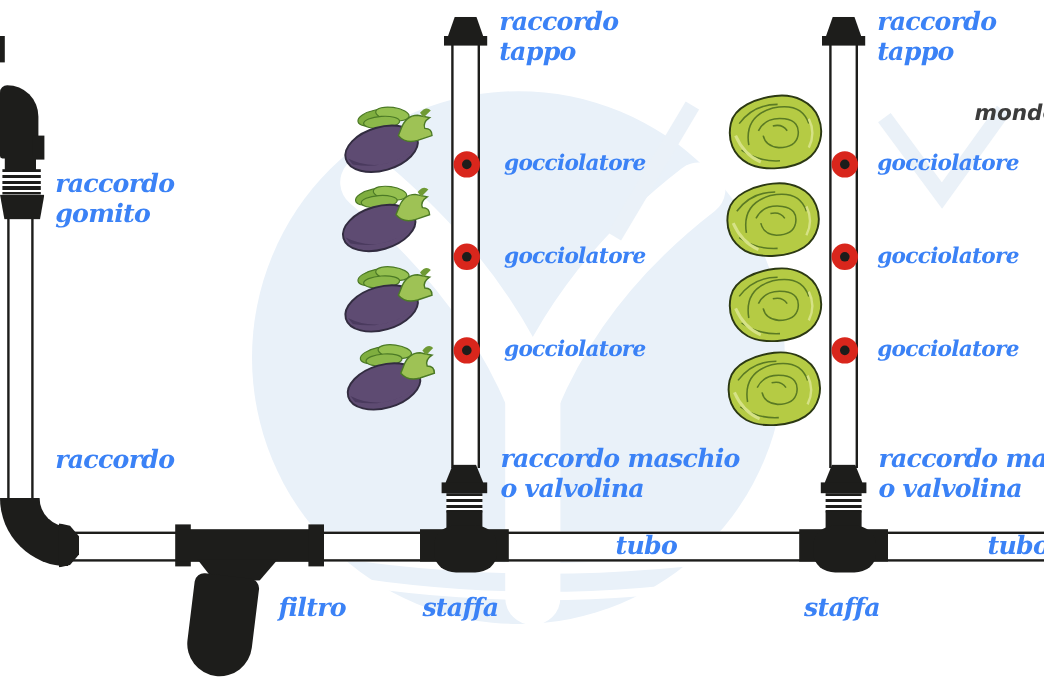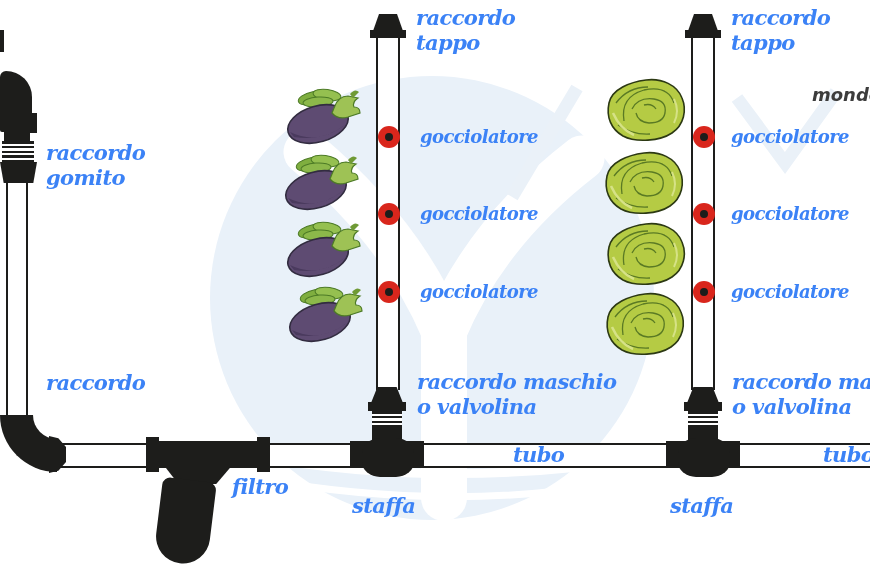--- a/index.html
+++ b/index.html
@@ -188,17 +188,17 @@
     <div>raccordo maschio</div>
     <div>o valvolina</div>
   </div>
 
   <div class="lbl" style="left:513px;top:442px;">tubo</div>
   <div class="lbl" style="left:823px;top:442px;">tubo</div>
 
   <div class="lbl" style="left:352px;top:493px;">staffa</div>
   <div class="lbl" style="left:670px;top:493px;">staffa</div>
 
-  <div class="lbl" style="left:232px;top:474px;">filtro</div>
+  <div class="lbl" style="left:232px;top:493px;">filtro</div>
 
   <div class="lbl-mondo" style="left:812px;top:84px;">mondo</div>
 
 </div>
 
 </body></html>

